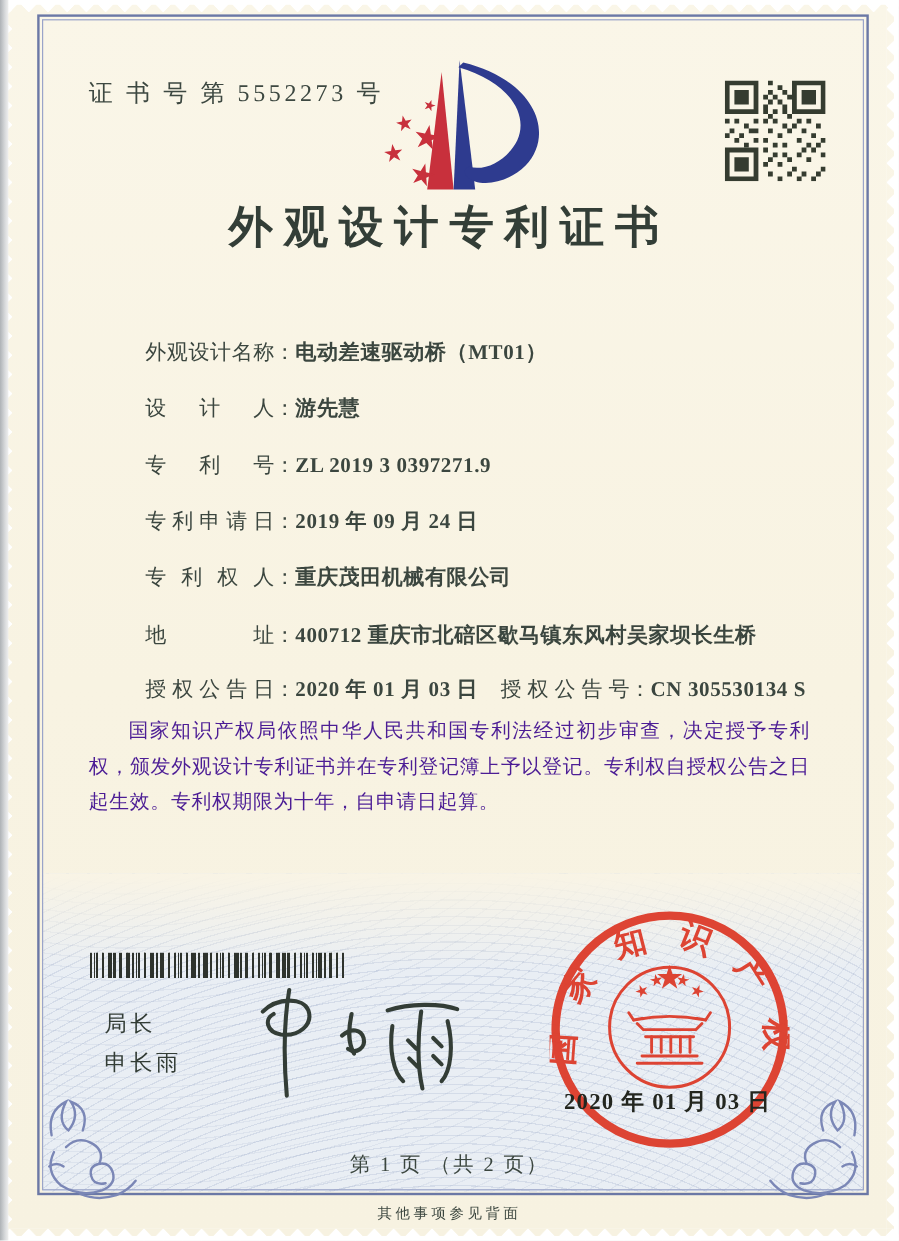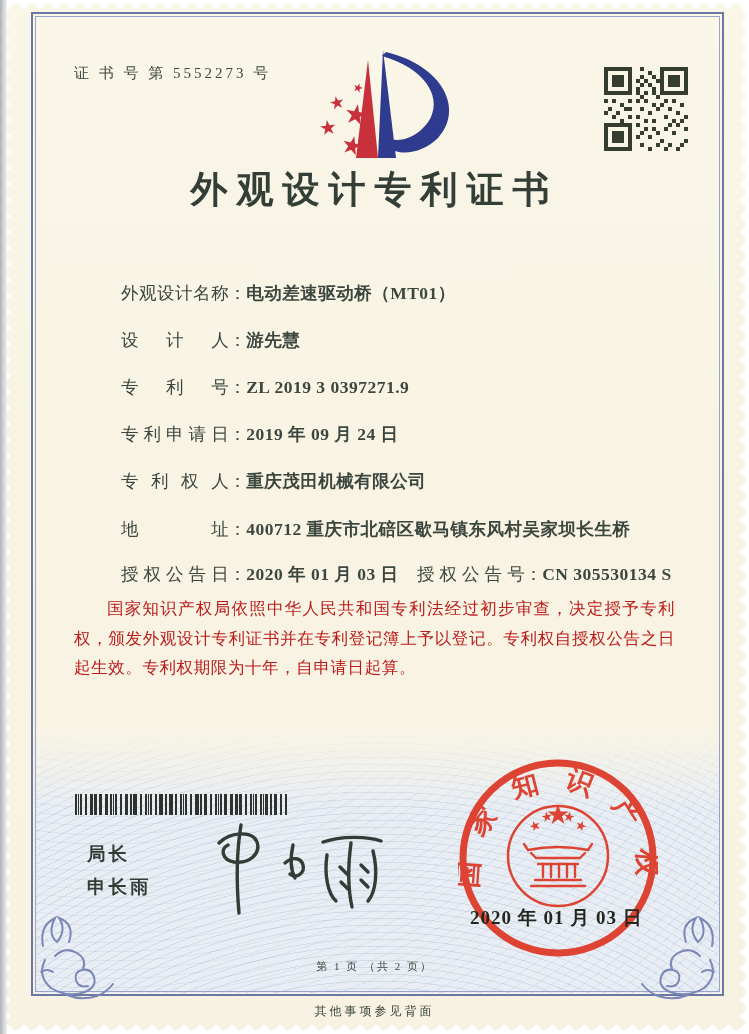--- a/index.html
+++ b/index.html
@@ -26,45 +26,45 @@
                       repeating-radial-gradient(circle at 10% -150%,rgba(110,130,175,.10) 0 1px,transparent 1px 9px);
      z-index:1;}
   .panel-fade{position:absolute;left:0;right:0;top:0;height:80px;
      background:linear-gradient(180deg,#f9f4e5 0%,rgba(249,244,229,0) 100%);}
   
   .frame{position:absolute;left:31px;top:12px;right:25px;bottom:38px;
      border:2.5px solid #6b78a6;z-index:2;}
   .frame-inner{position:absolute;inset:2px;border:1.5px solid #9aa4c9;}
   .flourish{position:absolute;z-index:3;}
   .content{position:absolute;inset:0;z-index:4;}
-  .cert-no{position:absolute;left:74px;top:64px;font-size:15px;letter-spacing:3px;color:#3d4841;}
+  .cert-no{position:absolute;left:74px;top:64px;font-size:20px;letter-spacing:3px;color:#3d4841;}
   .logo{position:absolute;left:292px;top:40px;}
   .qr{position:absolute;left:604px;top:67px;}
   .title{position:absolute;left:0;right:0;top:165px;text-align:center;
      font-size:37px;font-weight:700;letter-spacing:9px;color:#333e37;}
   .fields{position:absolute;left:74px;top:270px;width:600px;font-size:17.5px;}
   .frow{position:absolute;left:0;white-space:nowrap;}
   .flabel{display:inline-block;width:6.15em;text-align:justify;text-align-last:justify;margin-left:47px;}
   .fvalue{letter-spacing:.5px;font-weight:bold;}
   .paras{position:absolute;left:74px;top:594px;width:601px;font-size:16.5px;
-     line-height:29.5px;text-align:justify;color:#b91c1c;}
+     line-height:29.5px;text-align:justify;color:#4c1d95;}
   .paras p{margin:0;text-indent:2em;letter-spacing:.6px;}
   .barcode{position:absolute;left:75px;top:794px;width:212px;height:21px;
      background-image:
        repeating-linear-gradient(90deg,#2e332d 0 2px,transparent 2px 5px),
        repeating-linear-gradient(90deg,#2e332d 3px 4px,transparent 4px 10px),
        repeating-linear-gradient(90deg,transparent 0 6px,#2e332d 6px 7px,transparent 7px 13px);}
   .signer{position:absolute;left:87px;top:838px;font-size:18.5px;line-height:33px;
-     letter-spacing:3px;color:#333d36;font-weight:bold;}
+     letter-spacing:3px;color:#333d36;}
   .signature{position:absolute;left:205px;top:815px;}
   .seal{position:absolute;left:458px;top:758px;opacity:.94;}
   .seal-date{position:absolute;left:470px;top:905px;font-size:19px;font-weight:700;
      letter-spacing:1px;color:#23261f;white-space:nowrap;}
   .page-info{position:absolute;left:0;right:0;top:959px;text-align:center;
-     font-size:11px;letter-spacing:2px;color:#3b463f;}
+     font-size:17px;letter-spacing:2px;color:#3b463f;}
   .back-note{position:absolute;left:0;right:0;top:1003px;text-align:center;
      font-size:12px;letter-spacing:3px;color:#3b463f;z-index:5;}
 </style>
 </head>
 <body>
 
 <div id="page">
   <div class="paper"></div>
 
   <div class="panel">

